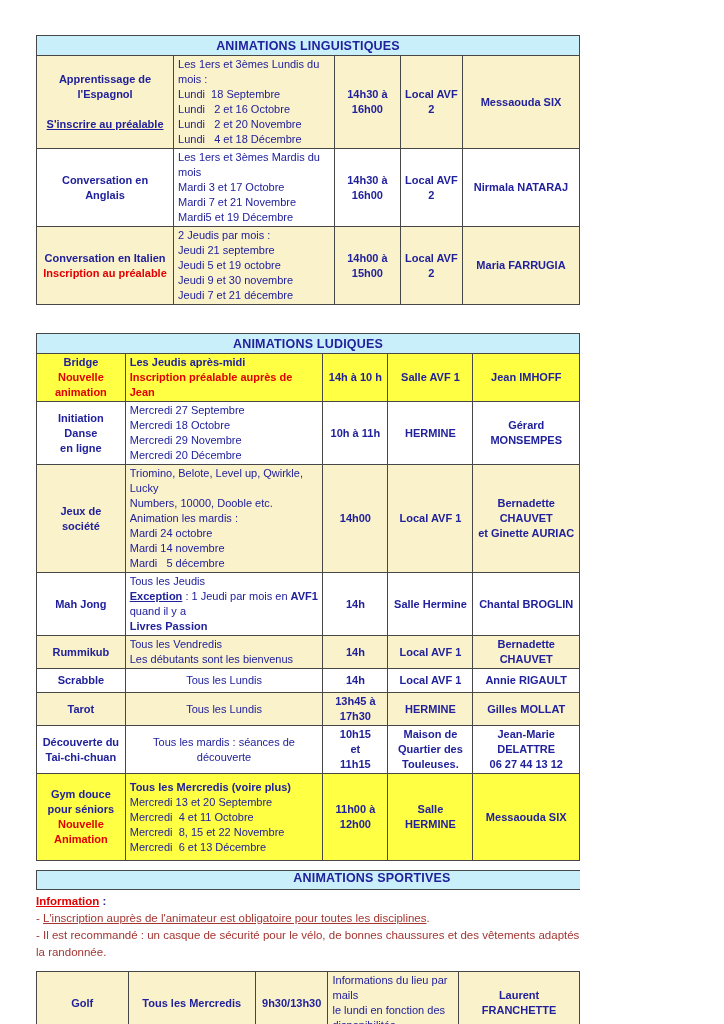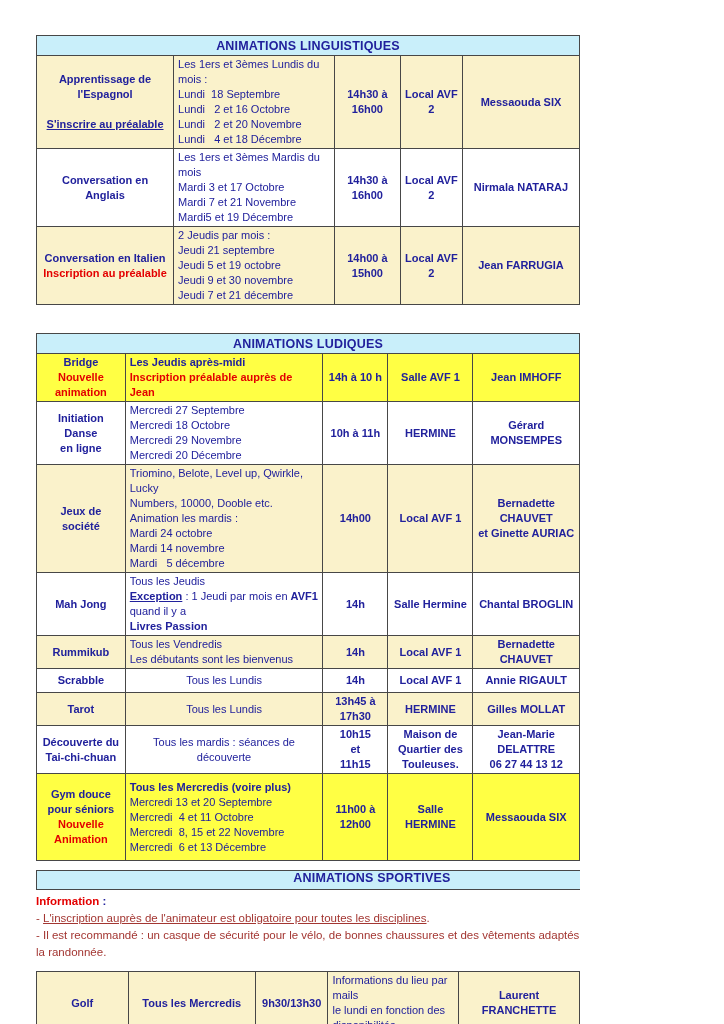--- a/index.html
+++ b/index.html
@@ -26,21 +26,21 @@
   .bg-p{background:#FAF2CB;}
   .bg-w{background:#ffffff;}
   .bg-y{background:#FFFF44;}
   .al-l{text-align:left;}
   .al-c{text-align:center;}
   .va-t{vertical-align:top;}
   .tn{color:#21219C;font-weight:400;}
   .tnb{color:#21219C;font-weight:700;}
   .tnbu{color:#21219C;font-weight:700;text-decoration:underline;}
   .trb{color:#E30000;font-weight:700;text-align:right;}
-  .tru{color:#E30000;font-weight:700;}
+  .tru{color:#E30000;font-weight:700;text-decoration:underline;}
   .tdr{color:#A33632;}
   .tdru{color:#A33632;text-decoration:underline;}
   .footer{
     margin-top:10px;margin-left:36px;width:672px;text-align:right;
     color:#0f172a;font-size:12px;
   }
   .gap1{height:28px;}
   .gap2{height:9px;}
   .gap3{height:4px;}
 </style>
@@ -118,21 +118,21 @@
             <div class="ln"><span class="tn">Jeudi 9 et 30 novembre</span></div>
             <div class="ln"><span class="tn">Jeudi 7 et 21 décembre</span></div>
           </td>
           <td class="bg-p al-c">
             <div class="ln"><span class="tnb">14h00 à 15h00</span></div>
           </td>
           <td class="bg-p al-c">
             <div class="ln"><span class="tnb">Local AVF 2</span></div>
           </td>
           <td class="bg-p al-c">
-            <div class="ln"><span class="tnb">Jean FARRUGIA</span></div>
+            <div class="ln"><span class="tnb">Maria FARRUGIA</span></div>
           </td>
         </tr>
       </tbody>
     </table>
   <div class="gap1"></div>
 
   <table class="tbl" id="t-ludiques">
       <colgroup>
         <col style="width: 99px;">
         <col style="width: 266px;">

